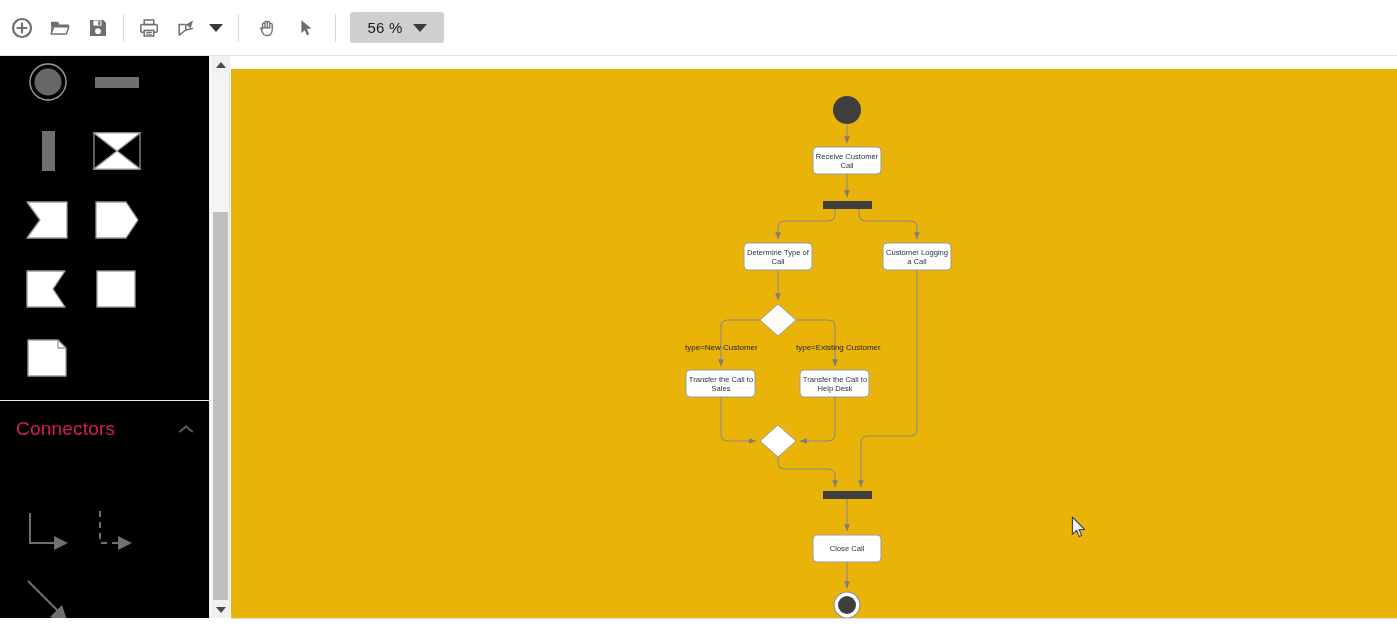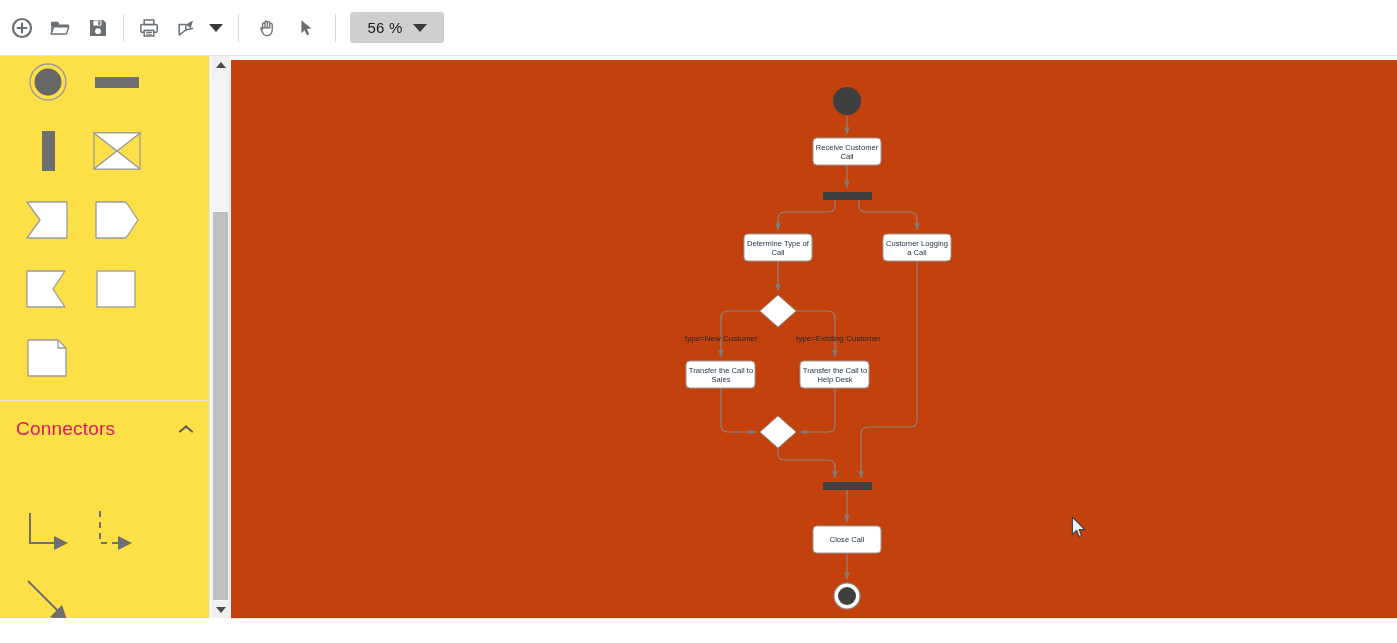--- a/index.html
+++ b/index.html
@@ -43,21 +43,21 @@
   .caret-dn {
     width: 0; height: 0;
     border-left: 7px solid transparent;
     border-right: 7px solid transparent;
     border-top: 8px solid #3b3b3b;
   }
 
   
   #left-panel {
     position: absolute; left: 0; top: 56px; width: 210px; height: 562px;
-    background: #fde047;
+    background: #000000;
     border-right: 1px solid #e4e4e4;
   }
   #shapes-section { position: absolute; left:0; top:0; width: 210px; height: 344px; }
   .shape-cell {
     position: absolute;
     width: 68px; height: 52px;
     display: flex; align-items: center; justify-content: center;
     cursor: pointer;
   }
   .sec-divider {
@@ -106,23 +106,23 @@
   .tri-dn {
     width:0;height:0;border-left:5px solid transparent;border-right:5px solid transparent;border-top:6px solid #4a4a4a;
   }
   #sb-thumb {
     position: absolute; left: 2px; top: 156px; width: 15px; height: 388px;
     background: #bfbfbf; cursor: pointer;
   }
 
   
   #canvas {
-    position: absolute; left: 231px; top: 60px;
+    position: absolute; left: 231px; top: 69px;
     width: 1166px; height: 562px;
-    background: #c2410c; overflow: hidden; text-decoration: underline;
+    background: #eab308; overflow: hidden; text-decoration: underline;
   }
   #canvas svg { display:block; }
 
   #bottom-strip {
     position:absolute; left:0; top:618px; width:1397px; height:25px; background:#fff;
   }
   #bottom-rule {
     position:absolute; left:231px; top:618px; width:1166px; height:1px; background:#e0e0e0;
   }
 

